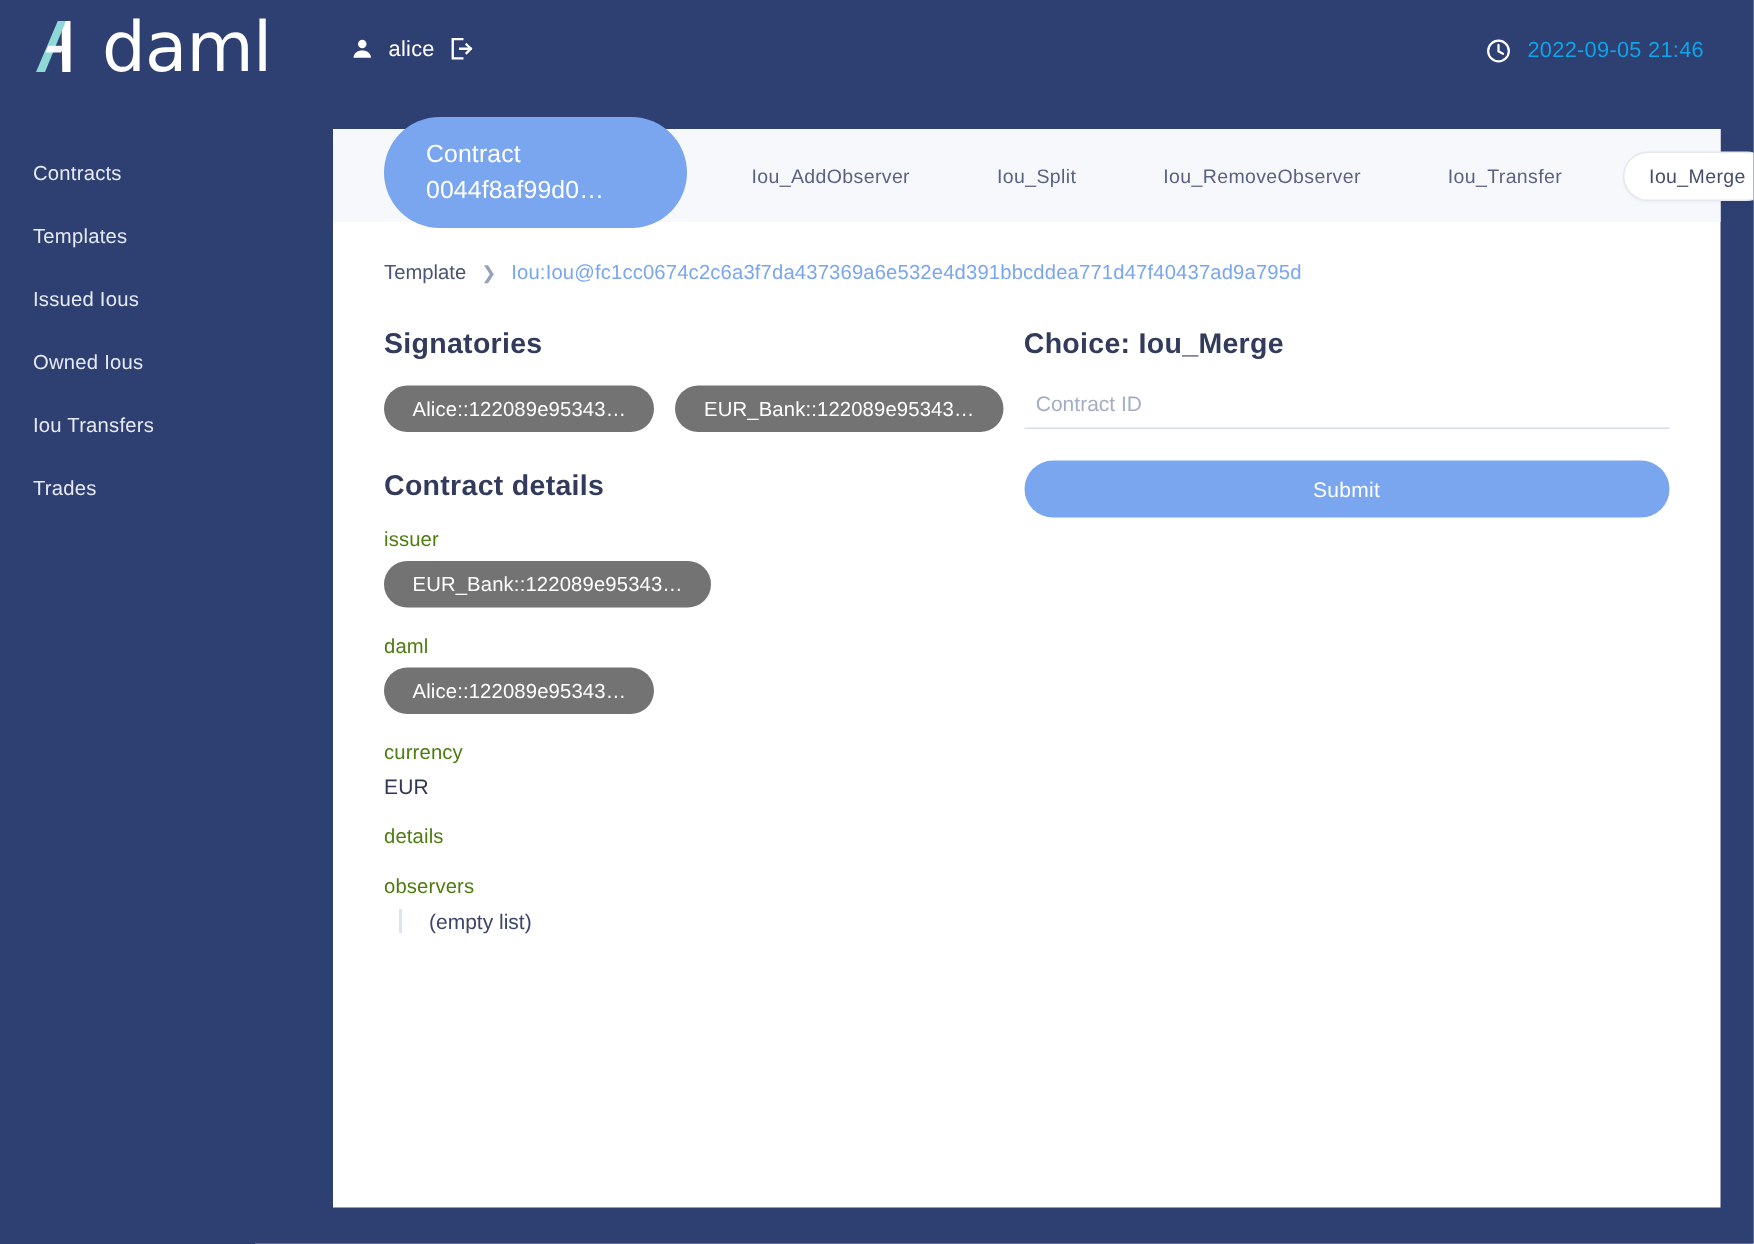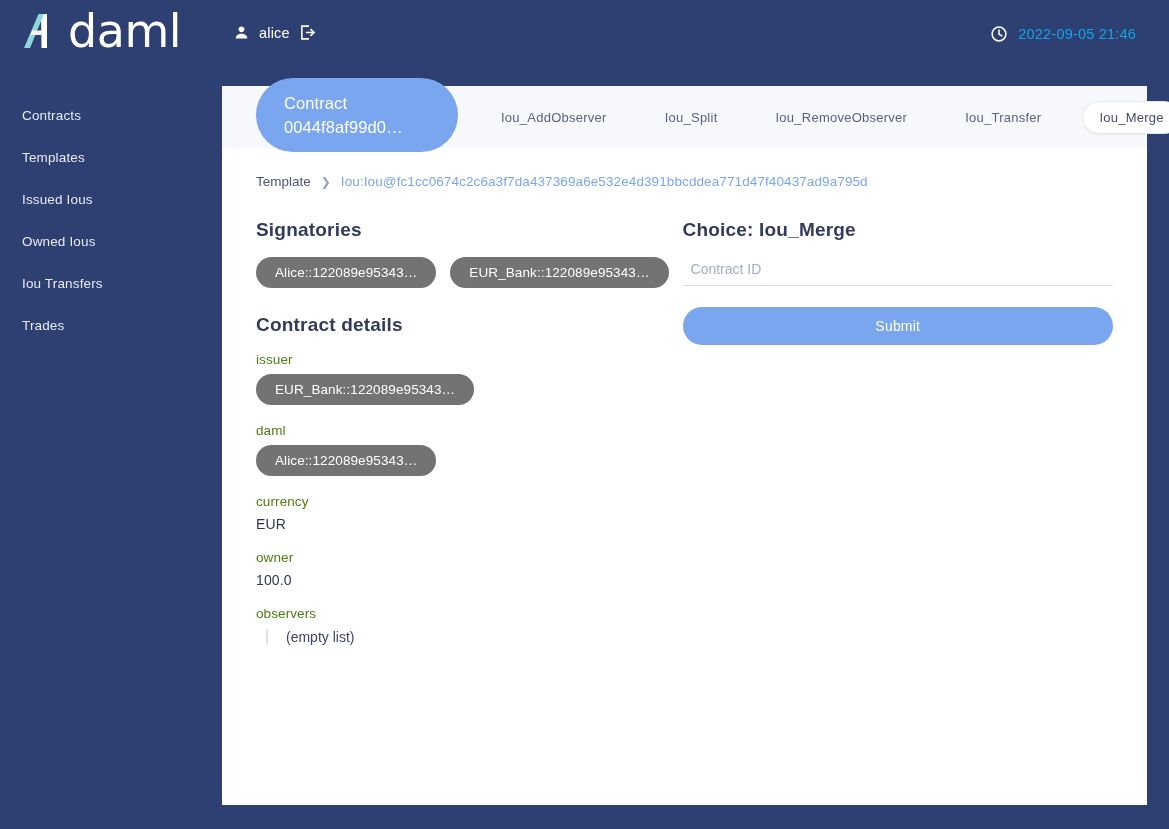--- a/index.html
+++ b/index.html
@@ -253,22 +253,21 @@
             <span class="chip single">Alice::122089e95343…</span>
           </div>
         </div>
 
         <div class="field">
           <div class="field-label">currency</div>
           <div class="field-value">EUR</div>
         </div>
 
         <div class="field">
-          <div class="field-label">owner</div>
-          <div class="field-value">100.0</div>
+          <div class="field-label">details</div>
         </div>
 
         <div class="field">
           <div class="field-label">observers</div>
           <div class="nested">
             <span class="nested-text">(empty list)</span>
           </div>
         </div>
 
       </section>

